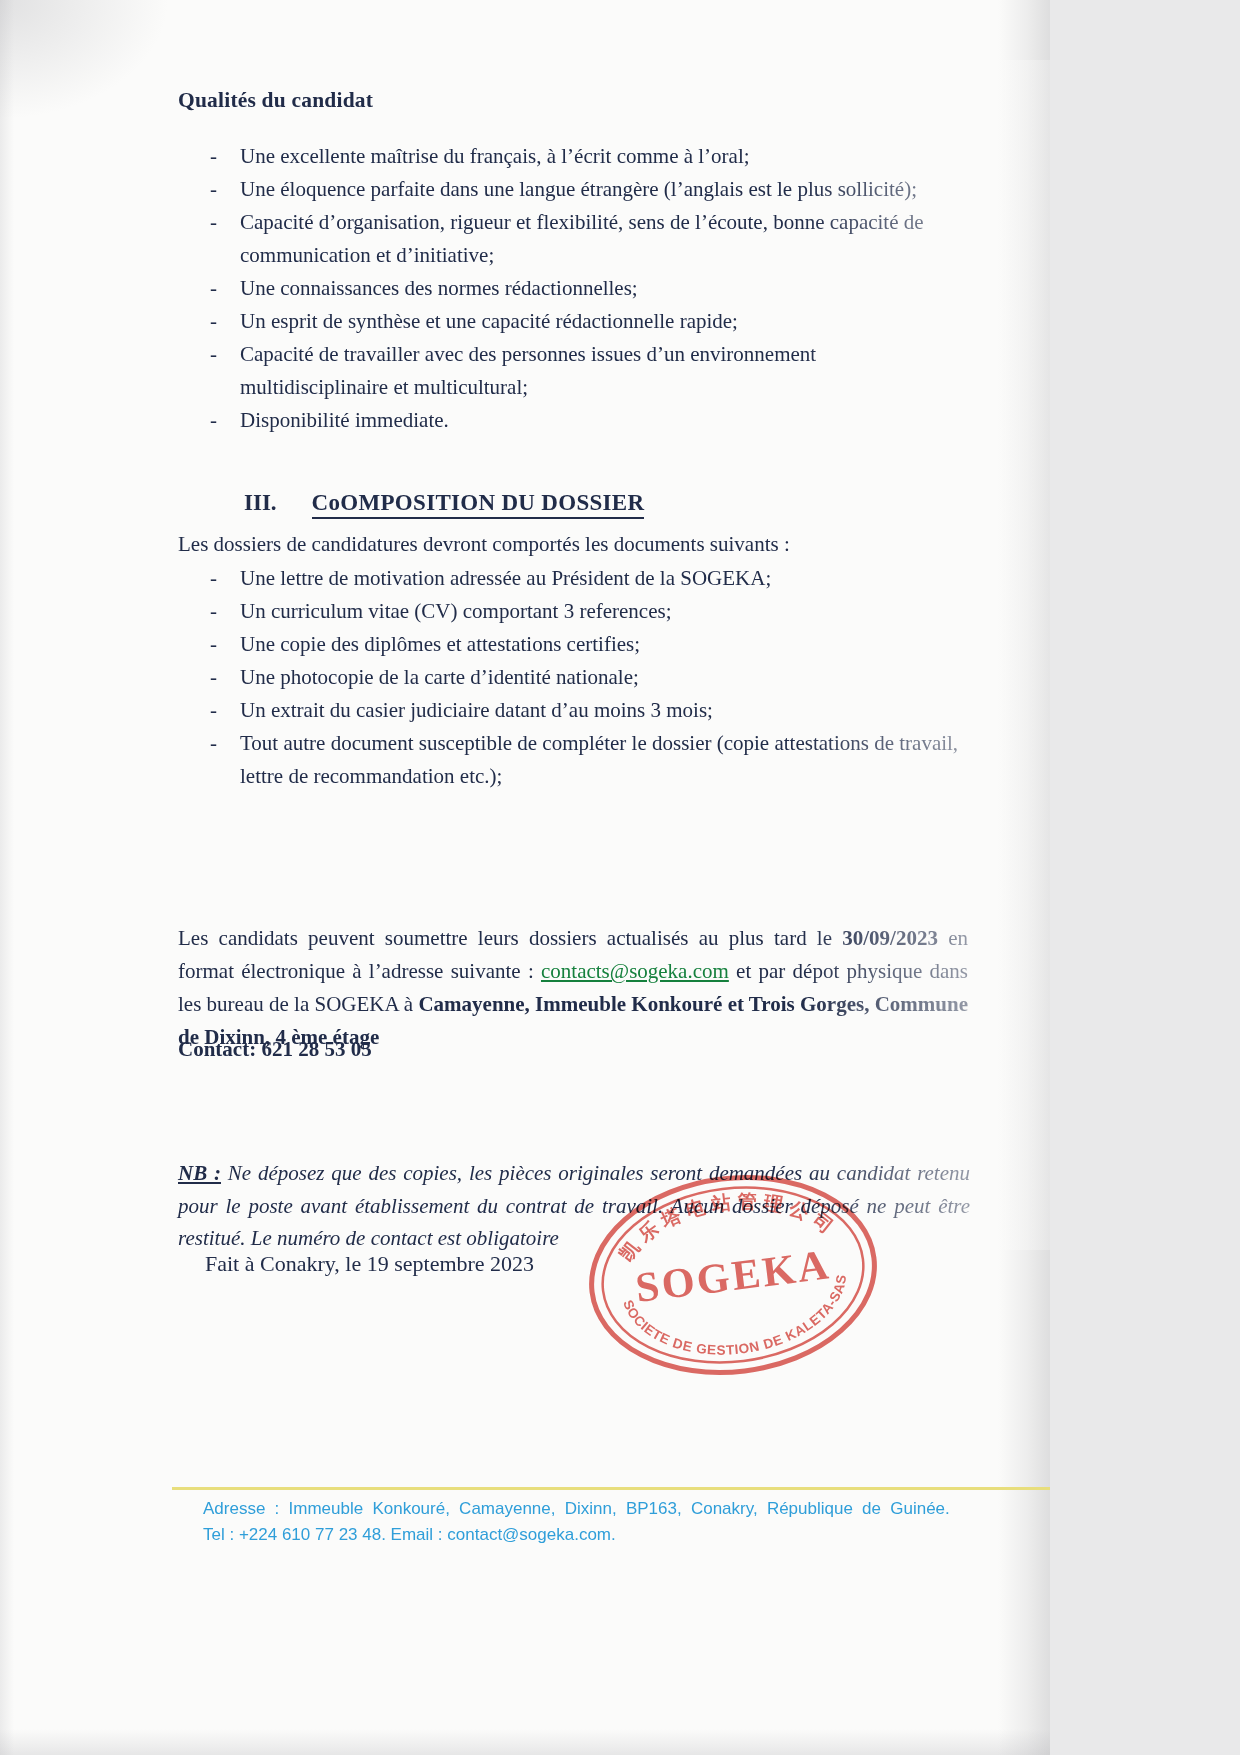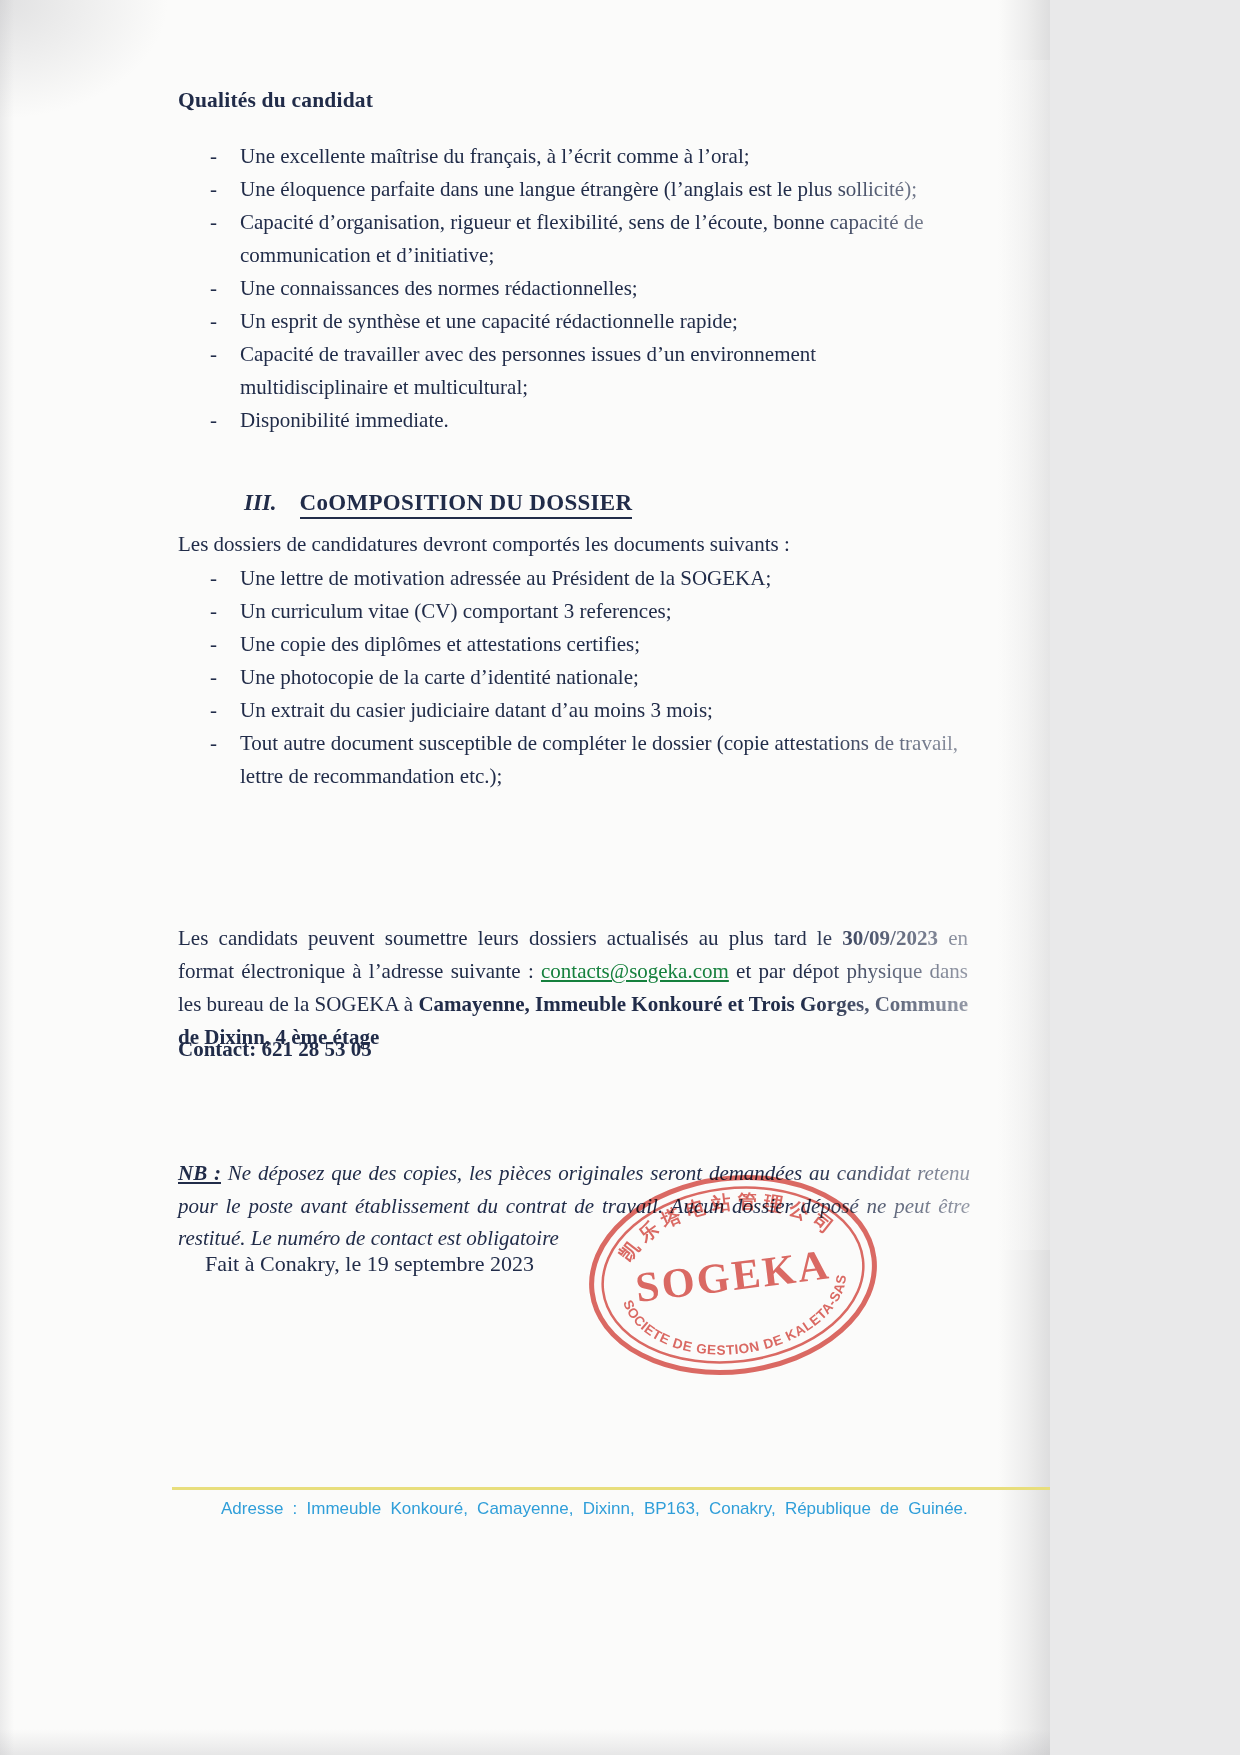--- a/index.html
+++ b/index.html
@@ -24,37 +24,37 @@
     background:linear-gradient(to right, rgba(251,251,250,0) 0%, rgba(251,251,250,.55) 70%, rgba(251,251,250,.25) 100%);
     z-index:5;pointer-events:none;}
   
   .content{position:absolute;left:178px;top:0;width:790px;font-size:21px;line-height:33px;}
   .h-qualities{position:absolute;top:84px;left:0;font-size:21.5px;font-weight:bold;letter-spacing:.2px;}
   ul.doc-list{list-style:none;margin:0;padding:0;position:absolute;left:0;width:790px;}
   ul.doc-list li{position:relative;padding-left:62px;margin:0;}
   ul.doc-list .dash{position:absolute;left:32px;top:0;}
   .qualities-list{top:140px;}
   .sec-head{position:absolute;top:486px;left:66px;font-size:23px;font-weight:bold;}
-  .sec-head .num{margin-right:14px;font-style:italic;}
+  .sec-head .num{margin-right:26px;}
   .sec-head .ttl{border-bottom:2.5px solid #212c49;padding-bottom:2px;letter-spacing:.3px;margin-left:9px;}
   .intro{position:absolute;top:528px;left:0;}
   .documents-list{top:562px;}
   .submit-par{position:absolute;top:901px;left:0;width:790px;text-align:justify;}
   .submit-par .b{font-weight:bold;}
   .email-link{color:#15803d;text-decoration:underline;cursor:pointer;}
   .contact-line{position:absolute;top:1033px;left:0;font-weight:bold;text-align:right;}
   .nb{position:absolute;top:1136px;left:0;width:792px;font-style:italic;text-align:justify;line-height:32.5px;}
   .nb .nb-label{font-weight:bold;text-decoration:underline;}
   .dateline{position:absolute;top:1247px;left:27px;font-size:22px;}
   
   .stamp{position:absolute;left:586px;top:1172px;width:294px;height:206px;
     transform:rotate(-7deg);opacity:.85;mix-blend-mode:multiply;z-index:6;}
   
   .footer-rule{position:absolute;left:172px;top:1487px;width:921px;height:3px;background:#e8de7c;}
-  .footer{position:absolute;left:221px;top:1496px;width:800px;
+  .footer{position:absolute;left:203px;top:1496px;width:800px;
     font-family:"Liberation Sans", sans-serif;font-size:17px;line-height:26px;color:#2f9ed9;}
   .footer .l1{word-spacing:4.5px;}
 </style>
 </head>
 <body>
 
 <div class="page">
 
   <div class="shadow-corner"></div>
   <div class="shadow-right"></div>
@@ -122,15 +122,16 @@
     <text fill="#d8514a" font-size="13.5" font-weight="bold" letter-spacing="0.6" font-family="'Liberation Sans', sans-serif">
       <textPath href="#arcBottom" startOffset="50%" text-anchor="middle">SOCIETE DE GESTION DE KALETA-SAS</textPath>
     </text>
   </svg>
 
   <div class="fade-band"></div>
 
   <div class="footer-rule"></div>
   <div class="footer">
     <div class="l1">Adresse : Immeuble Konkouré, Camayenne, Dixinn, BP163, Conakry, République de Guinée.</div>
+    <div class="l2">Tel : +224 610 77 23 48.  Email : contact@sogeka.com.</div>
   </div>
 
 </div>
 
 </body></html>

